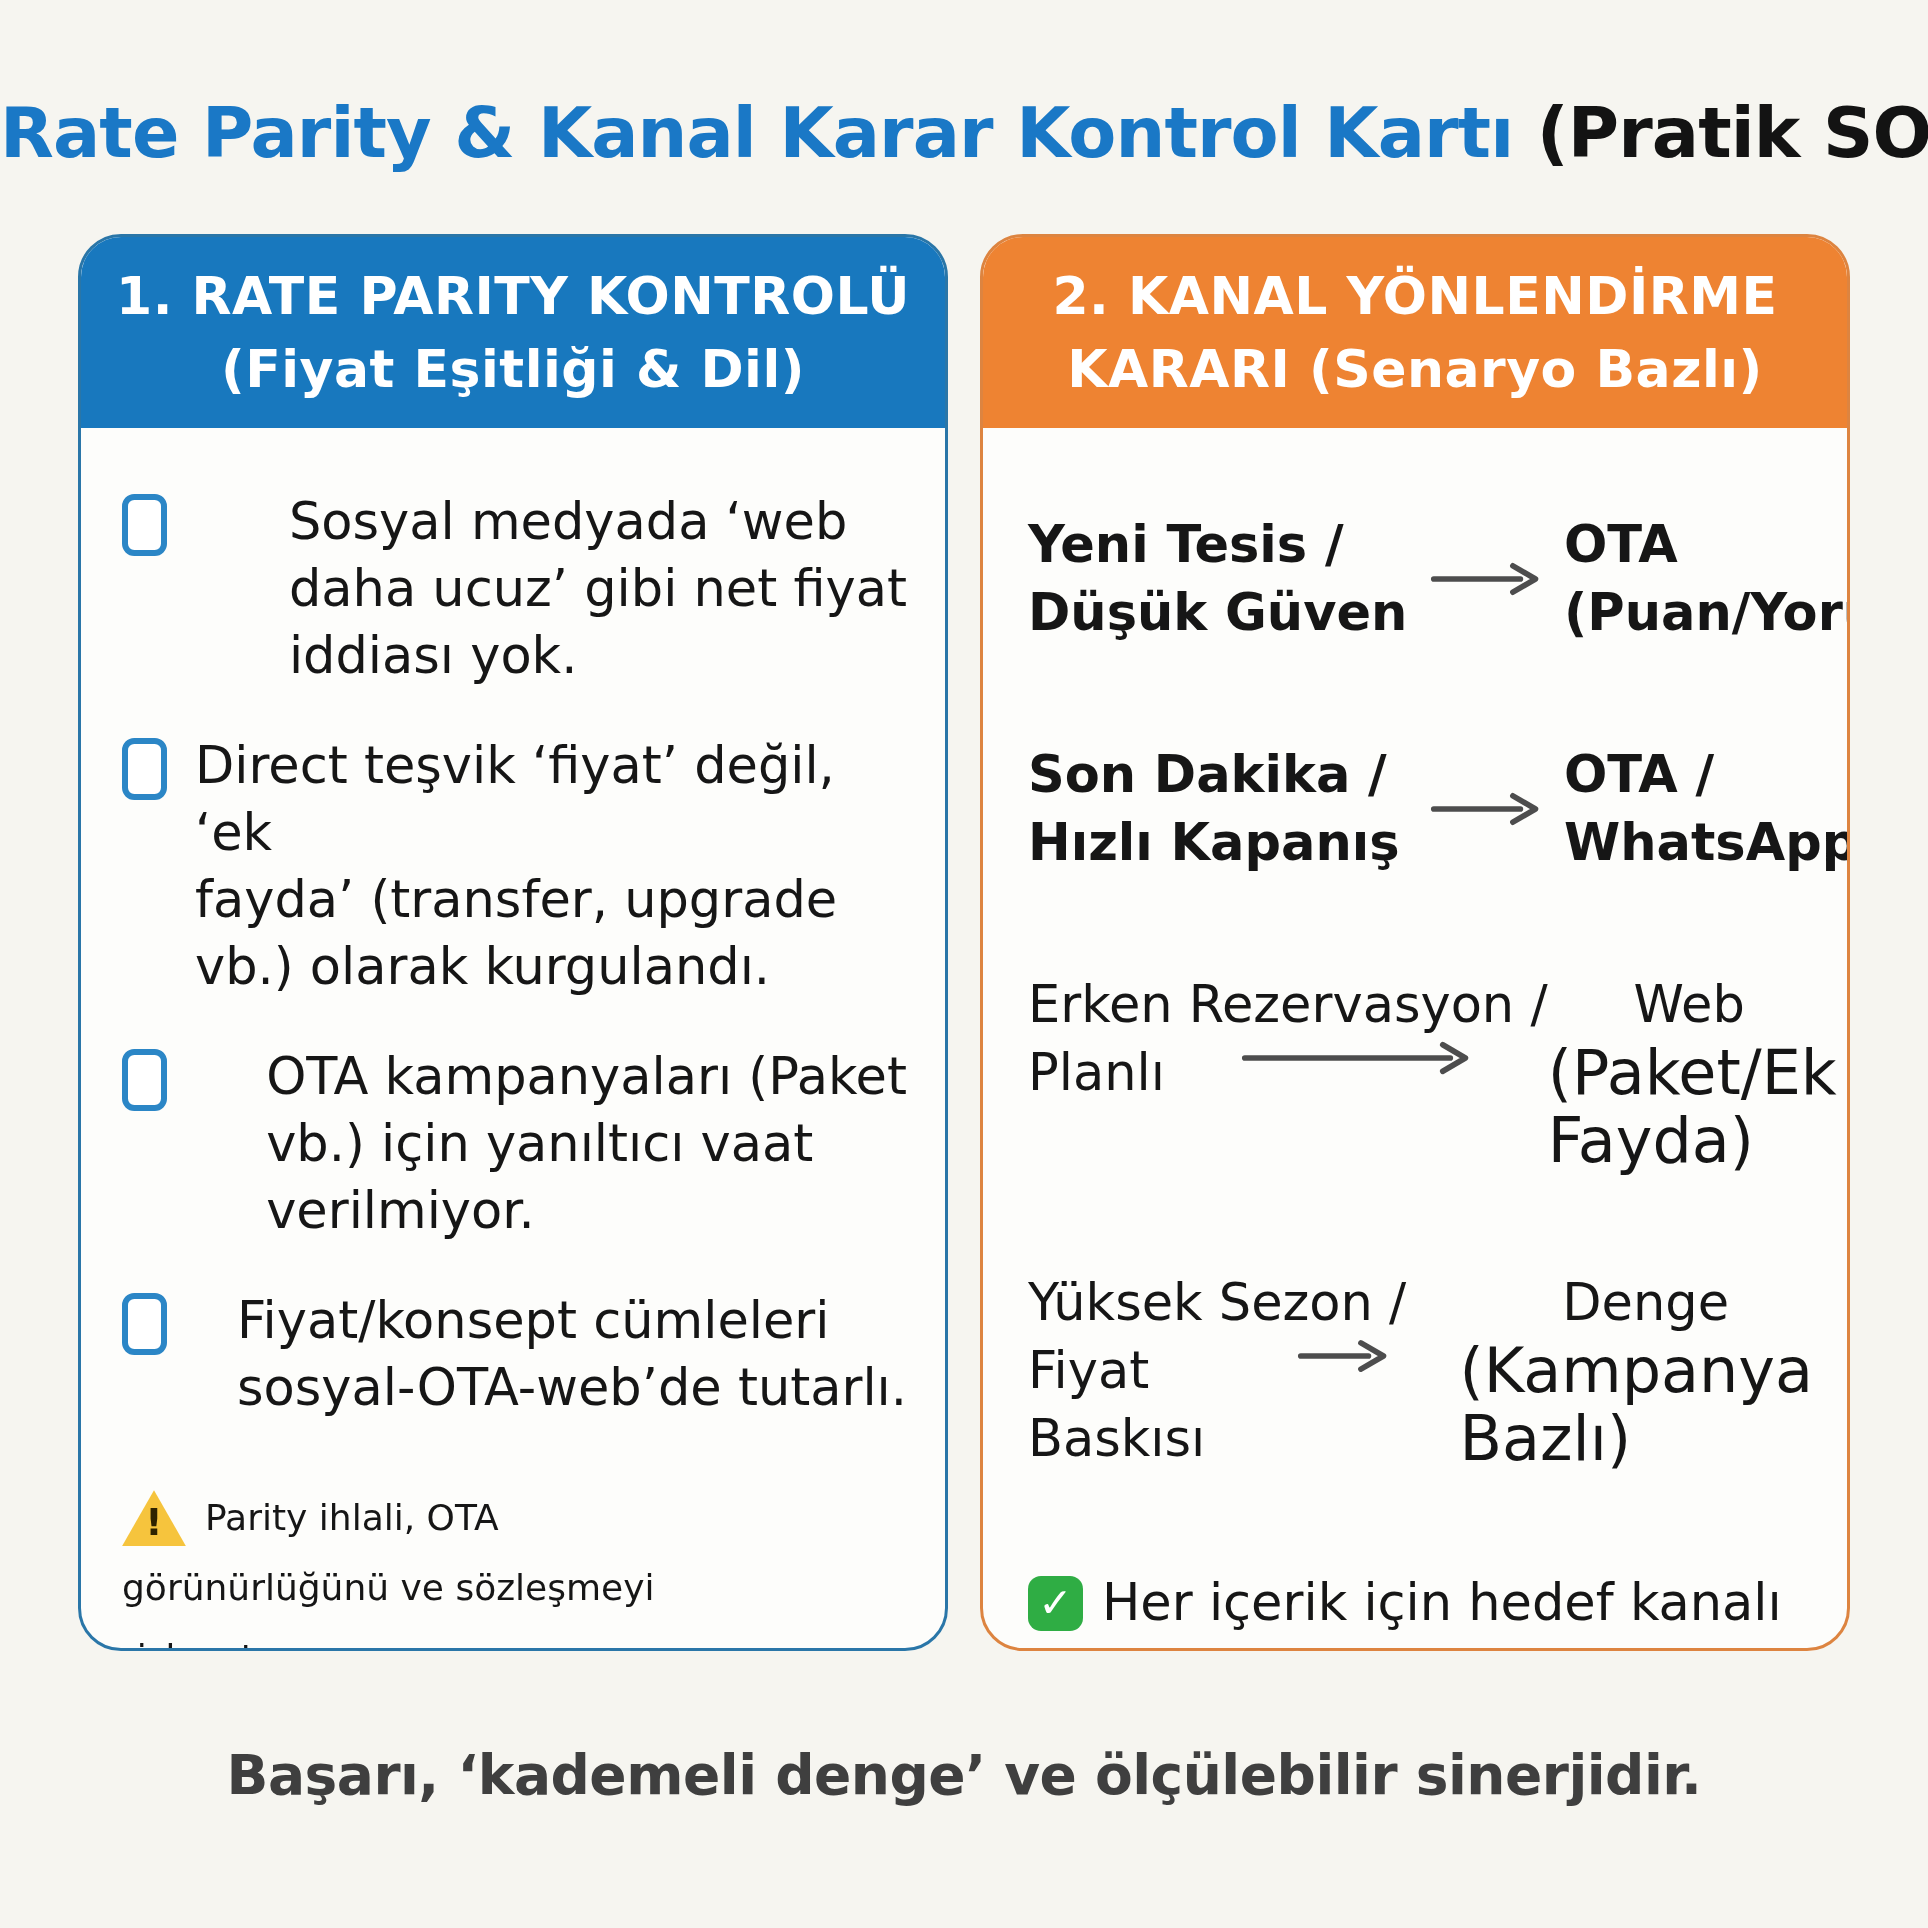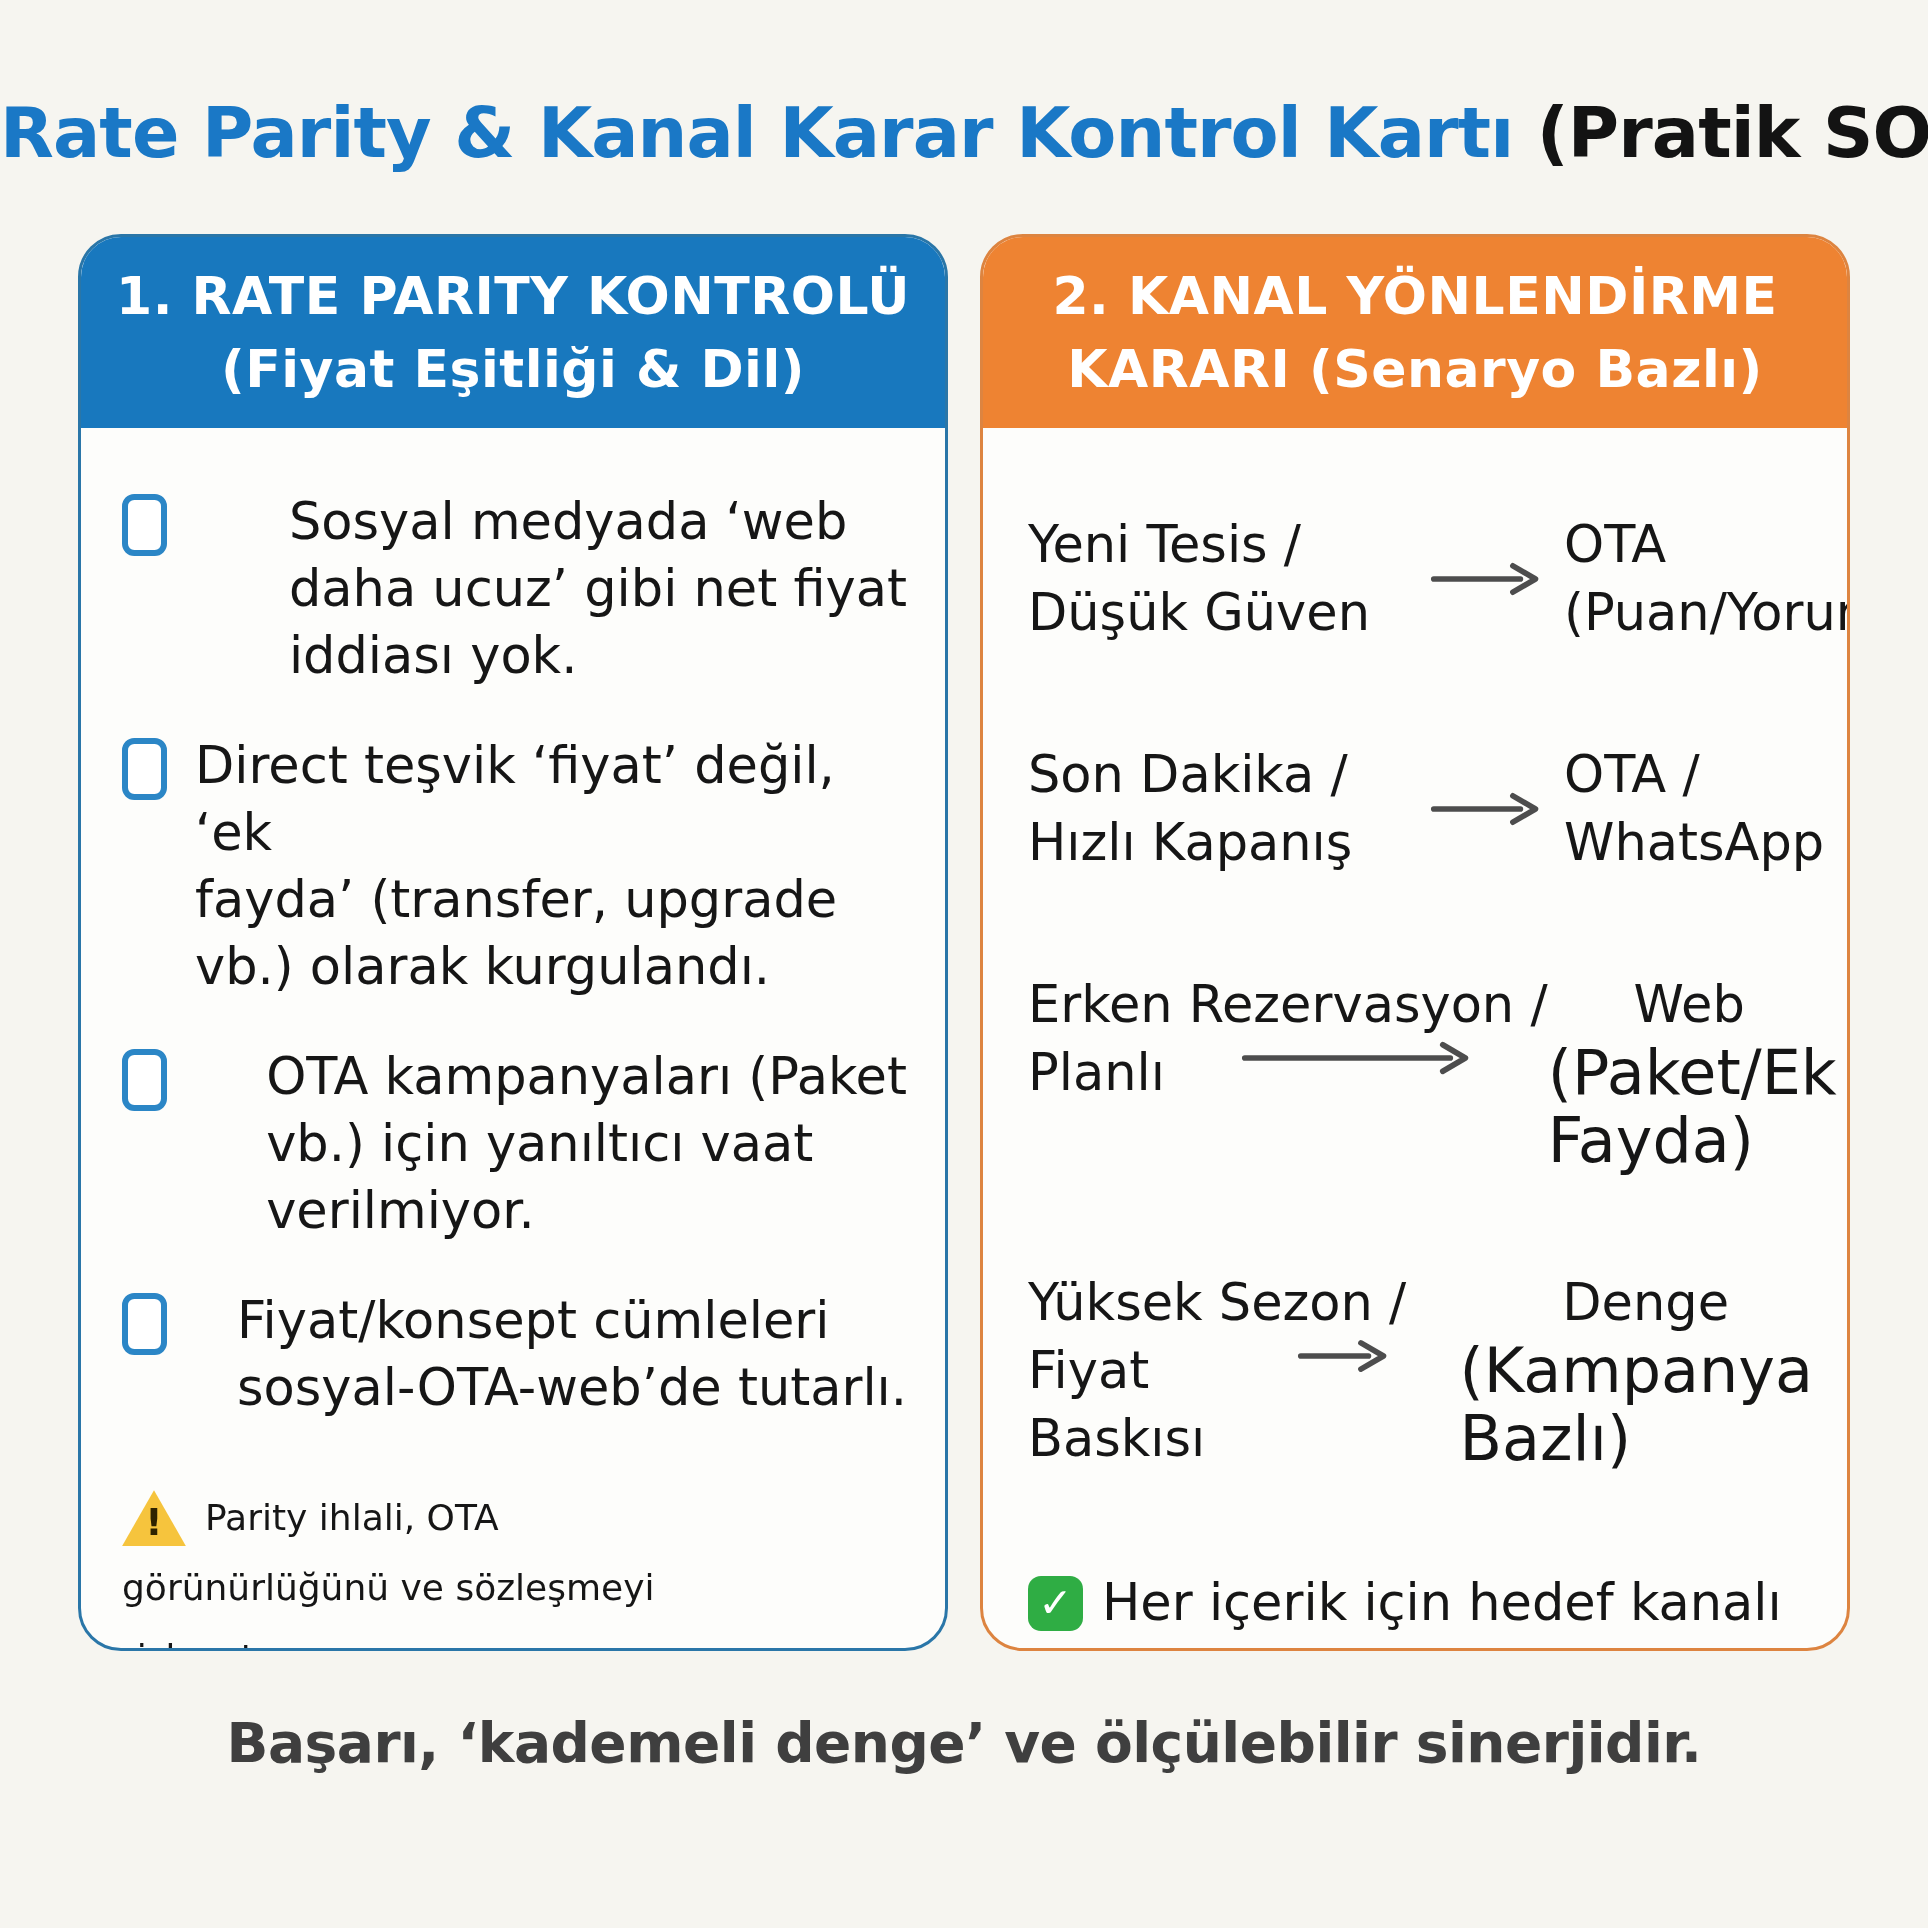--- a/index.html
+++ b/index.html
@@ -101,21 +101,21 @@
     font-size: 38px;
     font-weight: bold;
     color: #2e2300;
     line-height: 1;
     padding-bottom: 5.6px;
   }
 
   
   .body-right { padding: 83px 34px 0 45px; font-size: 51px; line-height: 68px; color: #161616; }
   .scenario { margin-bottom: 94px; }
-  .scenario.paired { display: flex; align-items: center; }
+  .scenario.paired { display: flex; align-items: center; font-weight: bold; }
   .paired .col-left  { width: 381px; flex: none; }
   .paired .arrow-wrap { width: 155px; flex: none; display: flex; justify-content: center; }
   .paired .col-right { flex: 1; }
 
   .scenario.split .line { display: flex; align-items: flex-start; gap: 48px; }
   .split .arrow-wrap { display: flex; align-items: center; }
   .s3 .line1 .right-word { margin-left: 38px; }
   .s3 .line2 .arrow-wrap { margin: 0 28px; }
   .s4 .line1 .right-word { margin-left: 108px; }
   .s4 .line2 .arrow-wrap { margin: 0 21px; }
@@ -141,21 +141,21 @@
   .check-icon::after {
     content: "✓";
     color: #ffffff;
     font-size: 41px;
     font-weight: bold;
     line-height: 1;
   }
 
   
   .footer {
-    margin-top: 60px;
+    margin-top: 92px;
     text-align: center;
     font-size: 55px;
     font-weight: bold;
     color: #3f3f3f;
     letter-spacing: -0.5px;
   }
 
   .arrow-svg { display: block; }
 </style>
 </head>

